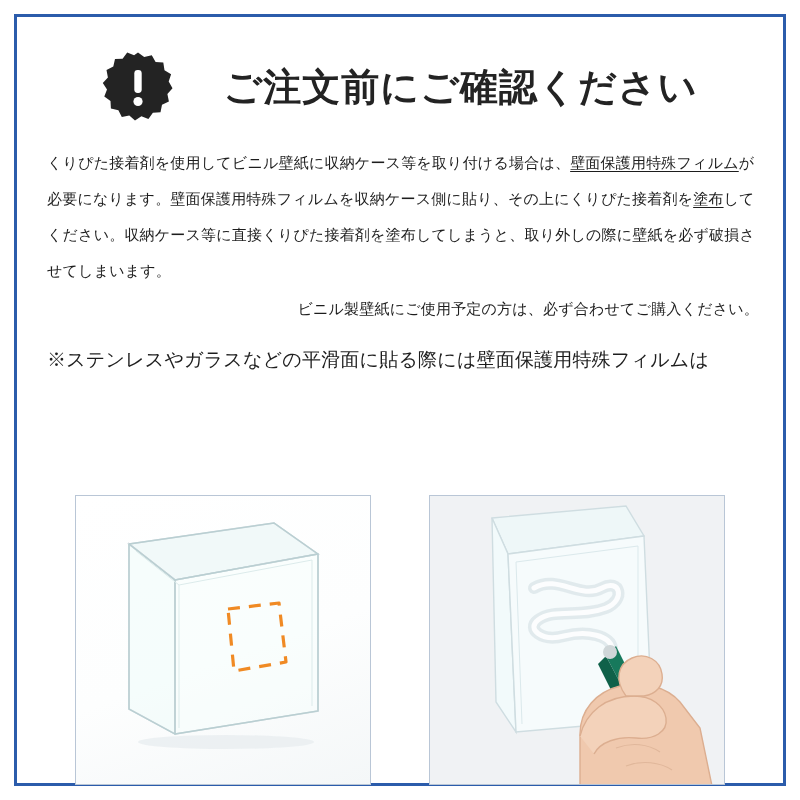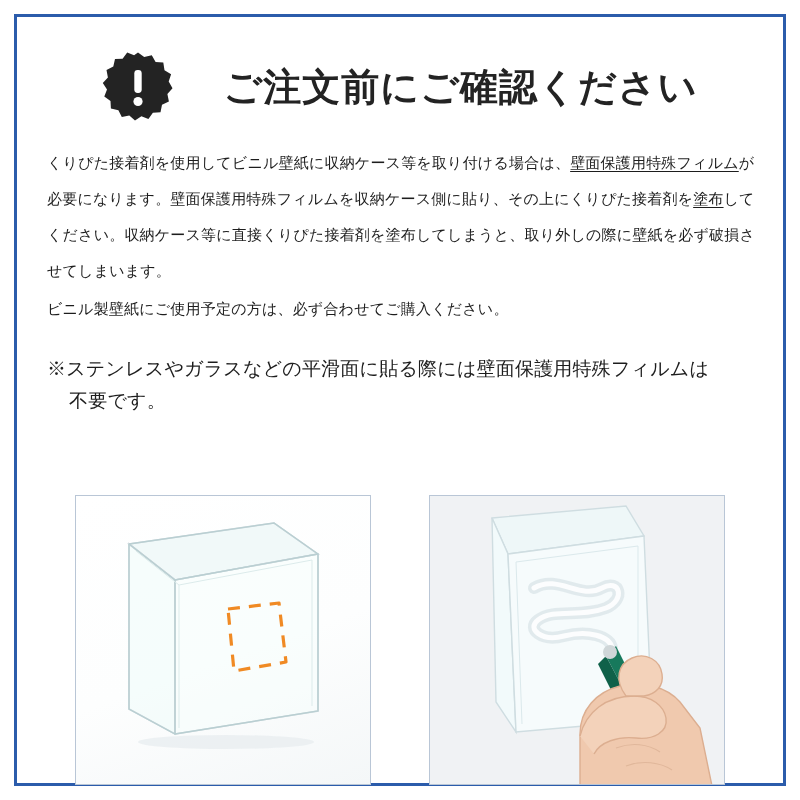--- a/index.html
+++ b/index.html
@@ -78,26 +78,28 @@
     font-size: 15px;
     line-height: 36px;
     letter-spacing: 0.2px;
     margin: 0 0 0 0;
     text-align: left;
   }
   .para-main {
     margin-bottom: 2px;
   }
   .para-second {
-    margin-bottom: 26px;
+    margin-bottom: 18px;
+    text-align: right;
   }
   .para-note {
     font-size: 19px;
     line-height: 32px;
     padding-left: 0;
+    font-family: Liberation Mono, monospace;
   }
   .note-indent {
     display: block;
     padding-left: 22px;
   }
   .u {
     text-decoration: underline;
     text-underline-offset: 3px;
   }
 
@@ -162,21 +164,21 @@
         </svg>
       </div>
       <div class="heading-text">ご注文前にご確認ください</div>
     </div>
 
     <div class="body-copy">
       <p class="para para-main"><span>くりぴた接着剤を使用してビニル壁紙に収納ケース等を取り付ける場合は、</span><span class="u">壁面保護用特殊フィルム</span><span>が必要になります。壁面保護用特殊フィルムを収納ケース側に貼り、その上にくりぴた接着剤を</span><span class="u">塗布</span><span>してください。収納ケース等に直接くりぴた接着剤を塗布してしまうと、取り外しの際に壁紙を必ず破損させてしまいます。</span></p>
 
       <p class="para para-second">ビニル製壁紙にご使用予定の方は、必ず合わせてご購入ください。</p>
 
-      <p class="para para-note"><span>※ステンレスやガラスなどの平滑面に貼る際には壁面保護用特殊フィルムは</span><span class="note-indent">不要です。</span></p>
+      <p class="para para-note"><span>※ステンレスやガラスなどの平滑面に貼る際には壁面保護用特殊フィルムは</span></p>
     </div>
 
     <div class="photos">
 
       <div class="photo">
         <div class="photo1-bg"></div>
         <svg class="box-svg" width="296" height="290" viewBox="0 0 296 290" aria-hidden="true">
 
           <g stroke="#cfd9dd" stroke-width="1.6" fill="#f4fbfa" fill-opacity="0.55">
 

